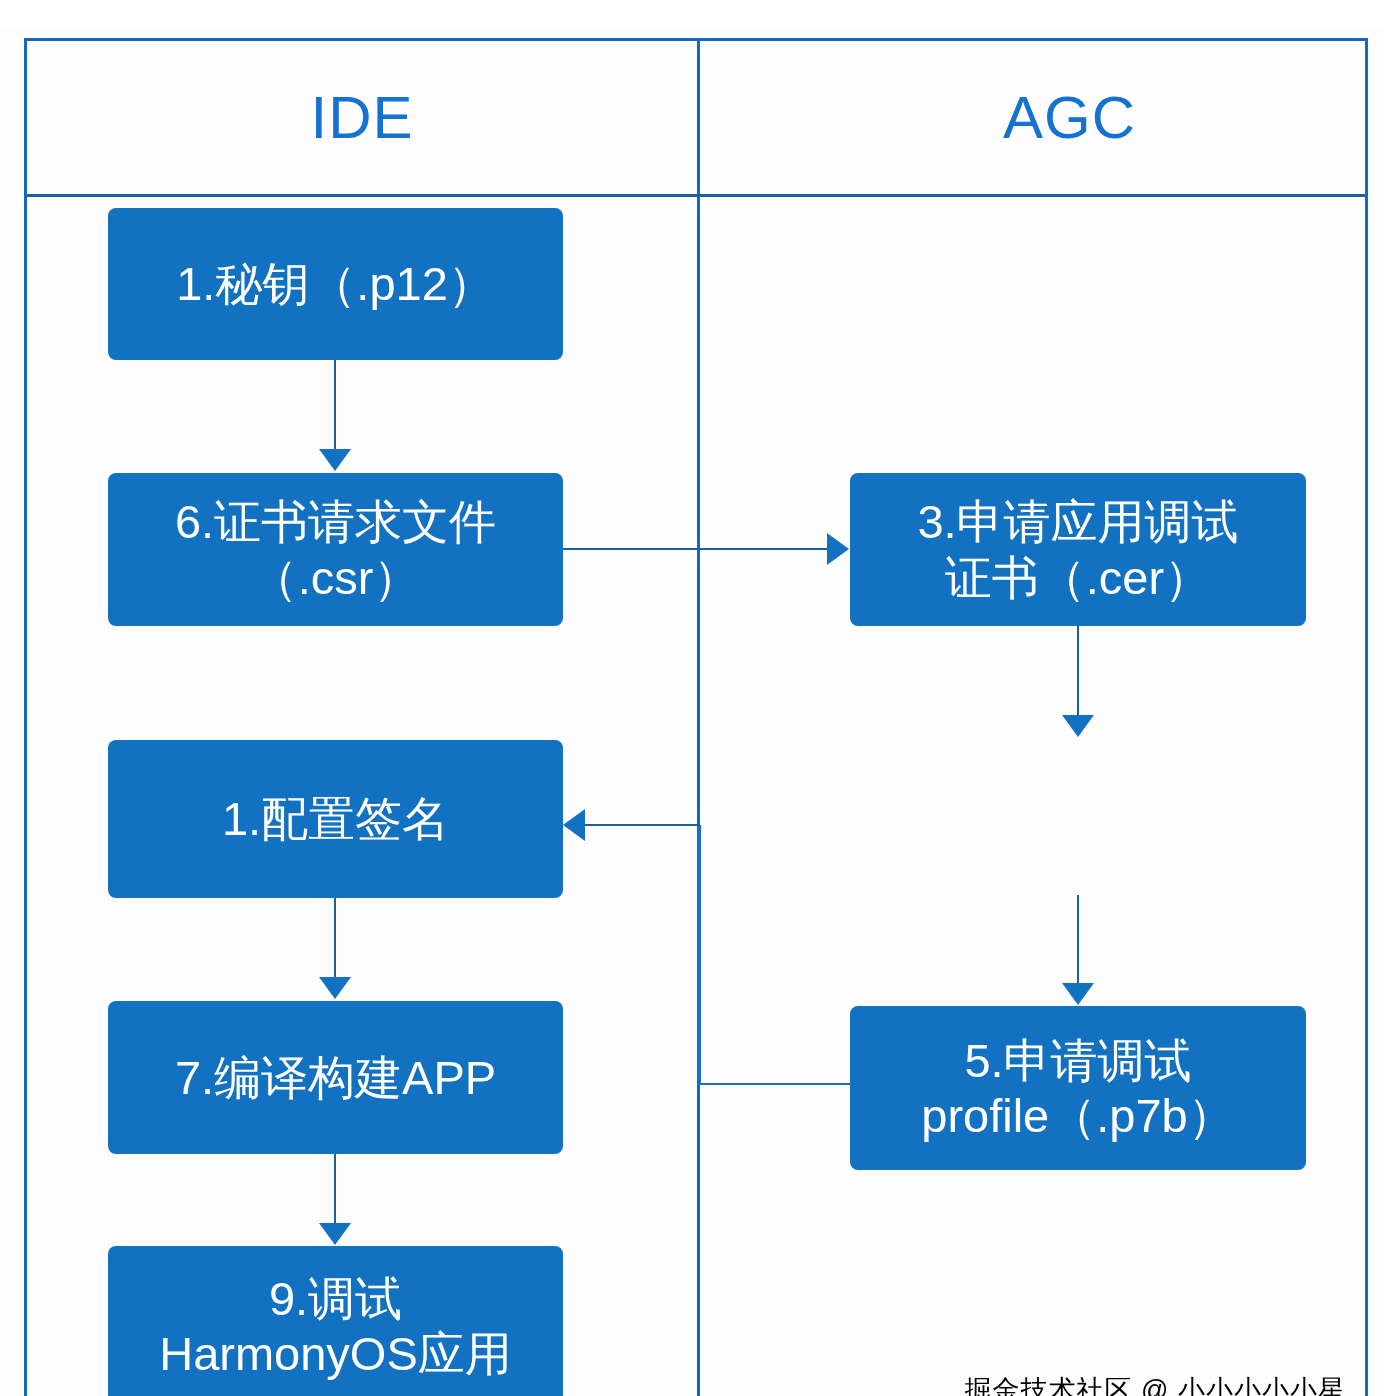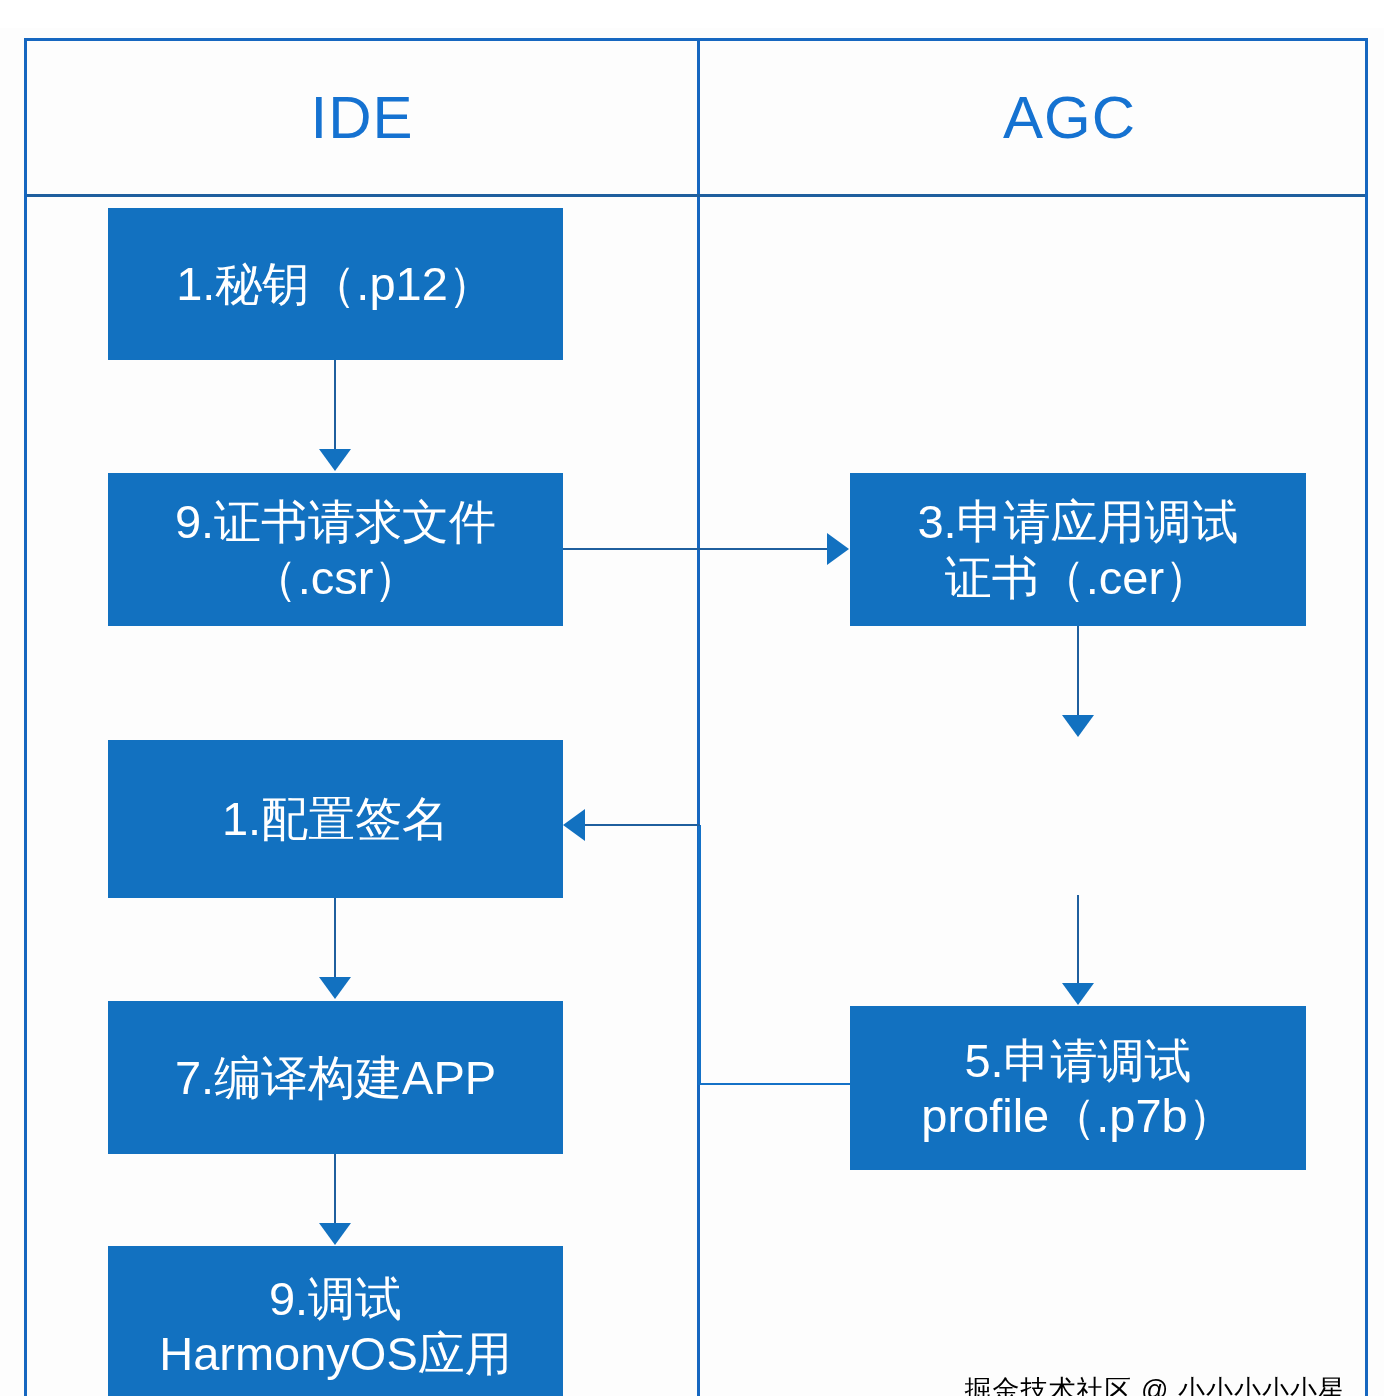--- a/index.html
+++ b/index.html
@@ -68,20 +68,21 @@
     display: flex;
     align-items: center;
     justify-content: center;
     text-align: center;
     font-size: 47px;
     line-height: 1.18;
     font-weight: 400;
     box-sizing: border-box;
     padding: 4px 6px;
     white-space: pre-line;
+    border-radius: 8px;
   }
 
   
   #box-1 { left: 108px; top: 180px;  width: 455px; height: 152px; }
   #box-2 { left: 108px; top: 445px;  width: 455px; height: 153px; }
   #box-6 { left: 108px; top: 712px;  width: 455px; height: 158px; }
   #box-7 { left: 108px; top: 973px;  width: 455px; height: 153px; }
   #box-8 { left: 108px; top: 1218px; width: 455px; height: 160px; }
 
   
@@ -141,21 +142,21 @@
   <div class="frame"></div>
 
   <div class="lane-divider-v"></div>
   <div class="lane-divider-h"></div>
 
   <div class="lane-title" id="lane-title-ide">IDE</div>
   <div class="lane-title" id="lane-title-agc">AGC</div>
 
   <div class="box" id="box-1">1.秘钥（.p12）</div>
 
-  <div class="box" id="box-2">9.证书请求文件
+  <div class="box" id="box-2">6.证书请求文件
 （.csr）</div>
 
   <div class="box" id="box-6">1.配置签名</div>
 
   <div class="box" id="box-7">7.编译构建APP</div>
 
   <div class="box" id="box-8">9.调试
 HarmonyOS应用</div>
 
   <div class="box" id="box-3">3.申请应用调试

